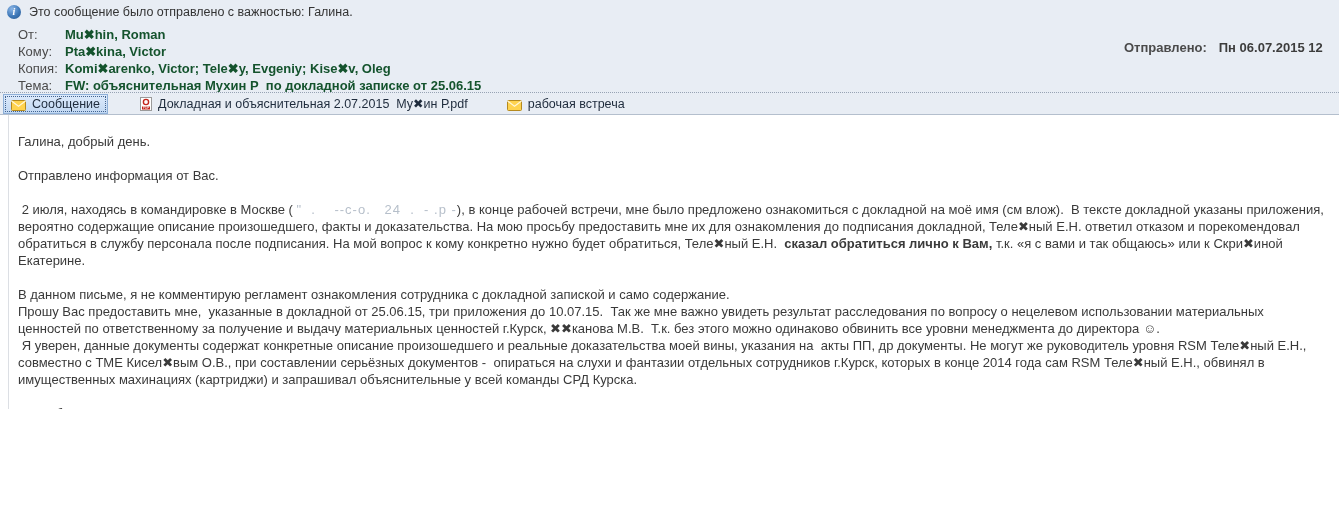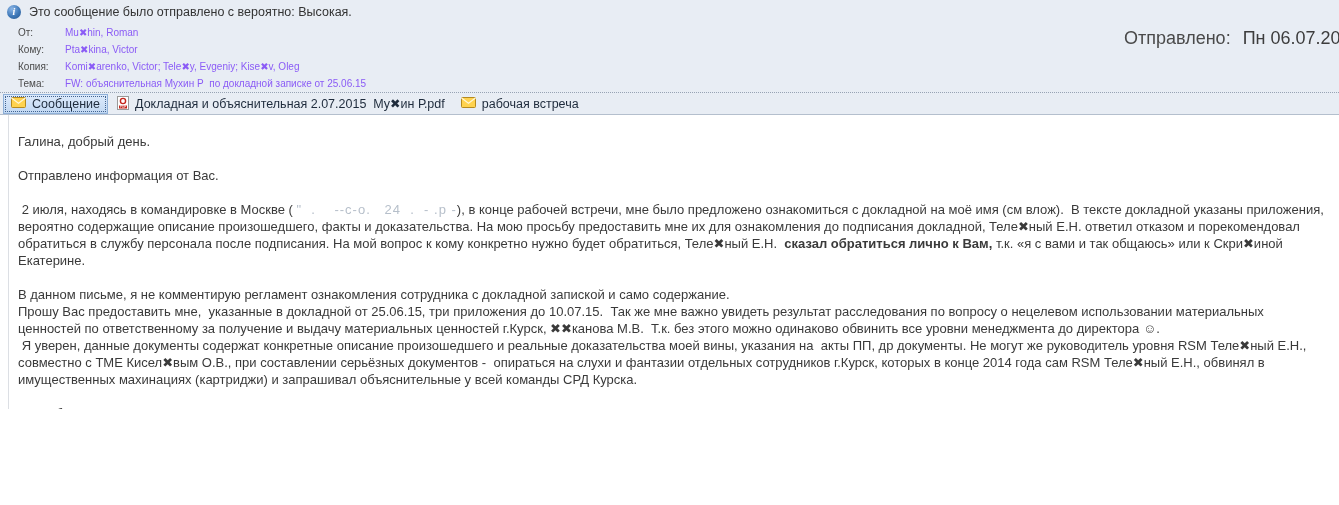--- a/index.html
+++ b/index.html
@@ -22,42 +22,42 @@
   }
   .info-icon {
     display:inline-block; width:14px; height:14px; border-radius:50%;
     background:radial-gradient(circle at 35% 28%, #8ab5e6 0%, #3e78b8 55%, #27568e 100%);
     color:#fff; font-size:10px; font-weight:bold; font-style:italic;
     text-align:center; line-height:14px;
     font-family:"Liberation Serif", serif;
   }
   .hdr-row {
     position:absolute; left:18px; display:flex;
-    font-size:10px; color:#3d3d3d; white-space:pre;
+    font-size:13px; color:#3d3d3d; white-space:pre;
   }
   .hdr-label { width:47px; color:#4a4a4a; }
-  .hdr-value { color:#8b5cf6; }
+  .hdr-value { color:#14532d;font-weight:bold; }
   .sent {
-    position:absolute; left:1124px; top:28px; width:215px;
+    position:absolute; left:1124px; top:40px; width:215px;
     display:flex; overflow:hidden; white-space:nowrap;
-    font-size:18px; color:#3d3d3d;
+    font-size:13px; color:#3d3d3d;font-weight:bold;
   }
   .sent-label { margin-right:12px; color:#4a4a4a; }
   
   .tabbar {
     position:absolute; top:92px; left:0; width:1339px; height:23px;
     background:#e8edf4;
     border-top:1px dotted #97a3b4;
     border-bottom:1px solid #b4bfcd;
     display:flex; align-items:center; padding-left:3px;
     font-size:12.5px; color:#1e2b3c;
   }
   .tabitem {
-    display:flex; align-items:flex-start; gap:6px;
-    padding:2px 7px; margin-right:2px; cursor:default;
+    display:flex; align-items:flex-end; gap:6px;
+    padding:2px 7px; margin-right:25px; cursor:default;
     white-space:pre;
   }
   .tabitem.selected {
     background:linear-gradient(#ddeafb, #c2d8f2);
     border:1px solid #8fb0d8;
     outline:1px dotted #41628f; outline-offset:-3px;
   }
   .icon-svg { display:inline-flex; }
   
   .body-wrap {
@@ -79,21 +79,21 @@
 </style>
 </head>
 <body>
 
 <div id="app">
 
   <div class="header-area">
 
     <div class="infobar">
       <span class="info-icon">i</span>
-      <span>Это сообщение было отправлено с вероятно: Высокая.</span>
+      <span>Это сообщение было отправлено с важностью: Галина.</span>
     </div>
 
     <div class="hdr-row" style="top:27px">
       <span class="hdr-label">От:</span>
       <span class="hdr-value">Mu✖hin, Roman</span>
     </div>
     <div class="hdr-row" style="top:44px">
       <span class="hdr-label">Кому:</span>
       <span class="hdr-value">Pta✖kina, Victor</span>
     </div>

